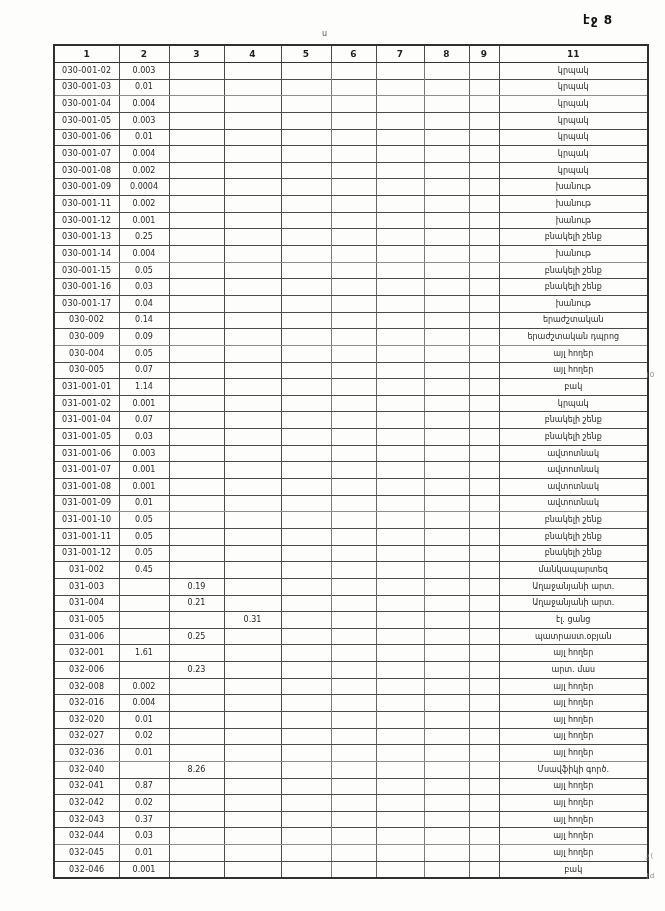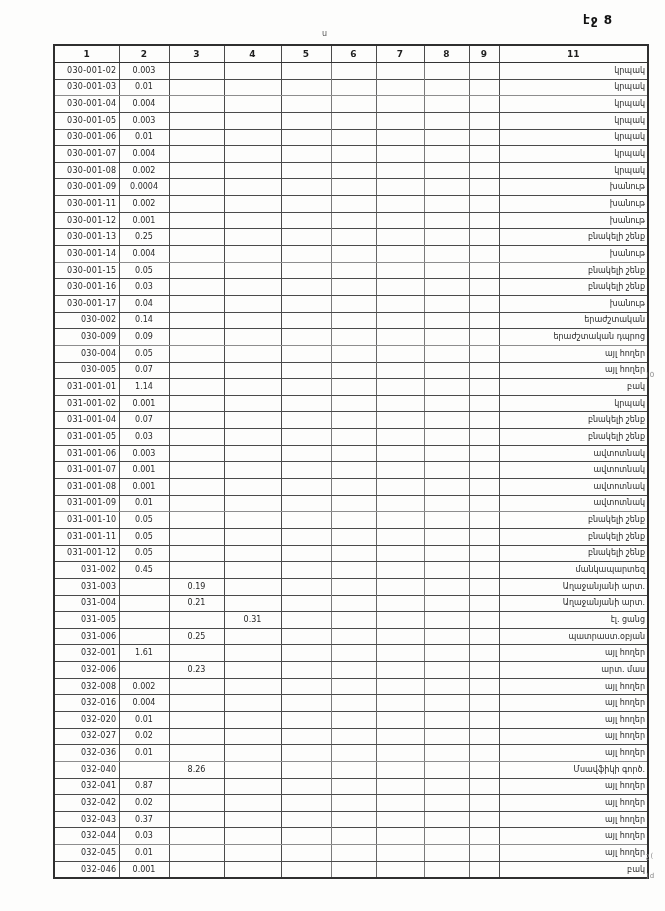--- a/index.html
+++ b/index.html
@@ -35,23 +35,23 @@
     line-height:1;
     height:15.65px;
     white-space:nowrap; overflow:hidden;
     font-family:"DejaVu Sans", sans-serif;
     color:#1f1f1f;
   }
   table.scan th {
     height:16px; font-size:9px; font-weight:bold; text-align:center;
     border-bottom:1.5px solid #333;
   }
-  td.c1 { text-align:right; padding-left:3px; letter-spacing:0.3px; }
+  td.c1 { text-align:center; padding-left:3px; letter-spacing:0.3px; }
   td.c2, td.c3, td.c4 { text-align:center; }
-  td.c10 { text-align:right; padding-left:4px; font-size:8.5px; }
+  td.c10 { text-align:center; padding-left:4px; font-size:8.5px; }
 
   
   tbody tr:nth-child(3n+1) td { border-bottom-style:dashed; border-bottom-color:#6f6f6f; }
   tbody tr:nth-child(5n+2) td { border-bottom-color:#8d8d8d; }
   tbody tr:nth-child(7n+4) td { border-bottom-style:dotted; border-bottom-color:#777; }
   tbody td:nth-child(5), tbody td:nth-child(7) { border-right-color:#7a7a7a; }
   tbody td:nth-child(6), tbody td:nth-child(8) { border-right-color:#666; }
   tbody tr:nth-child(2n) td.c2 { color:#2a2a2a; }
 </style>
 </head>

